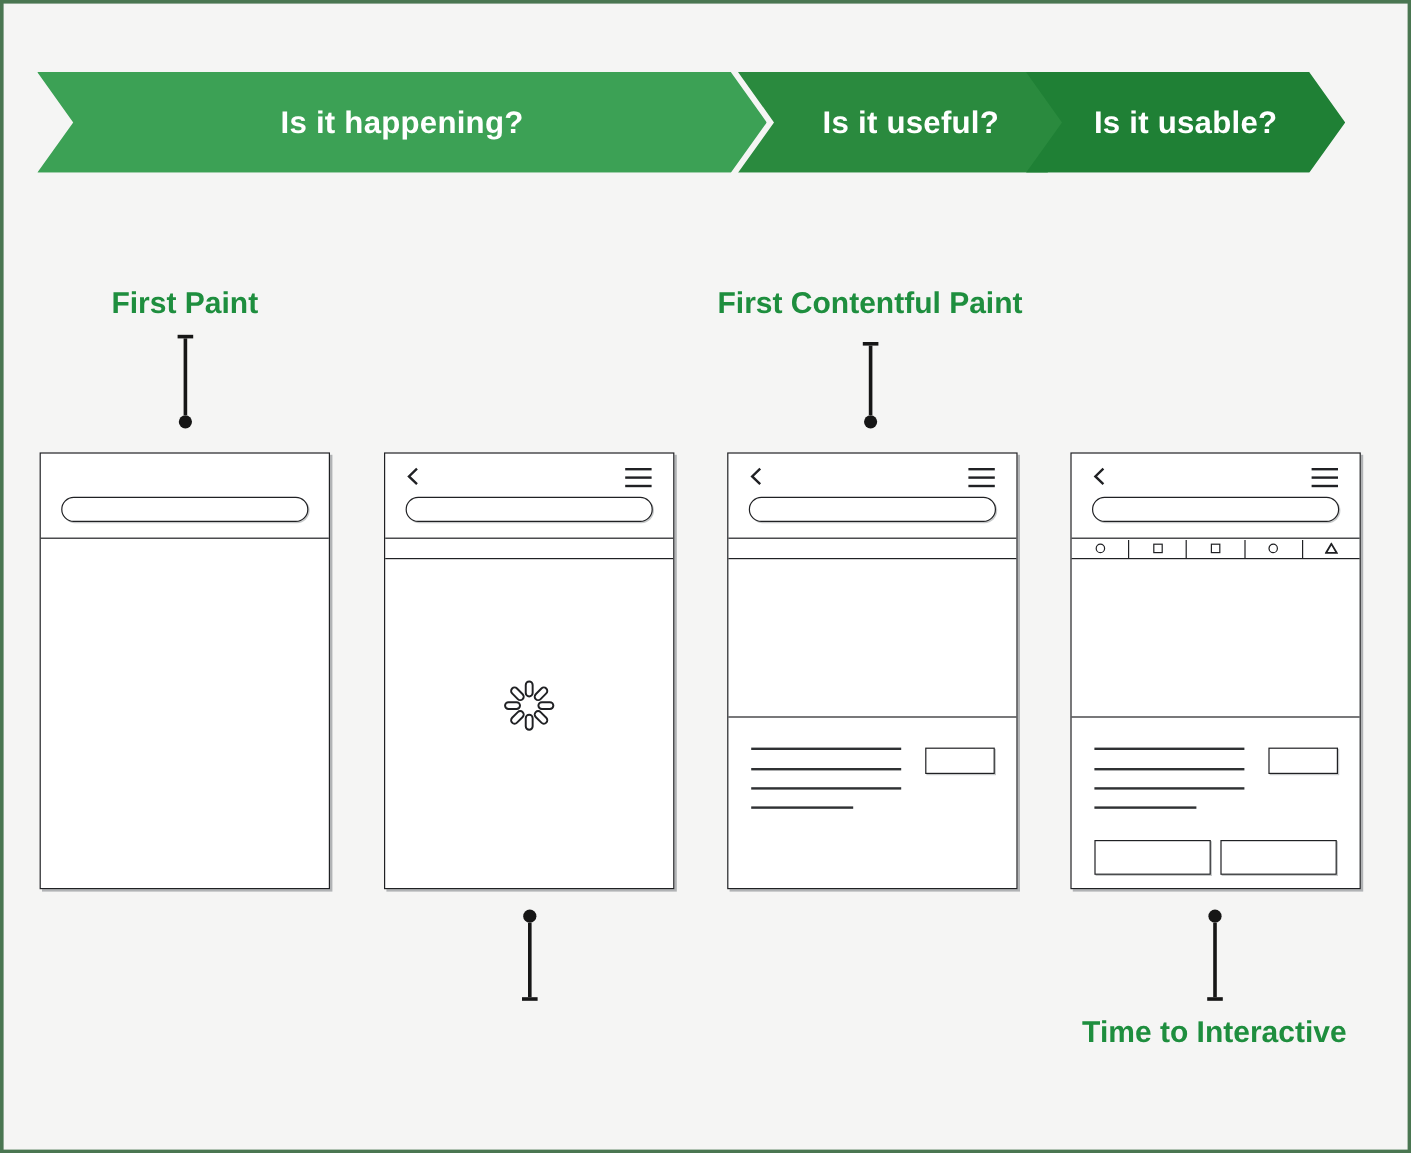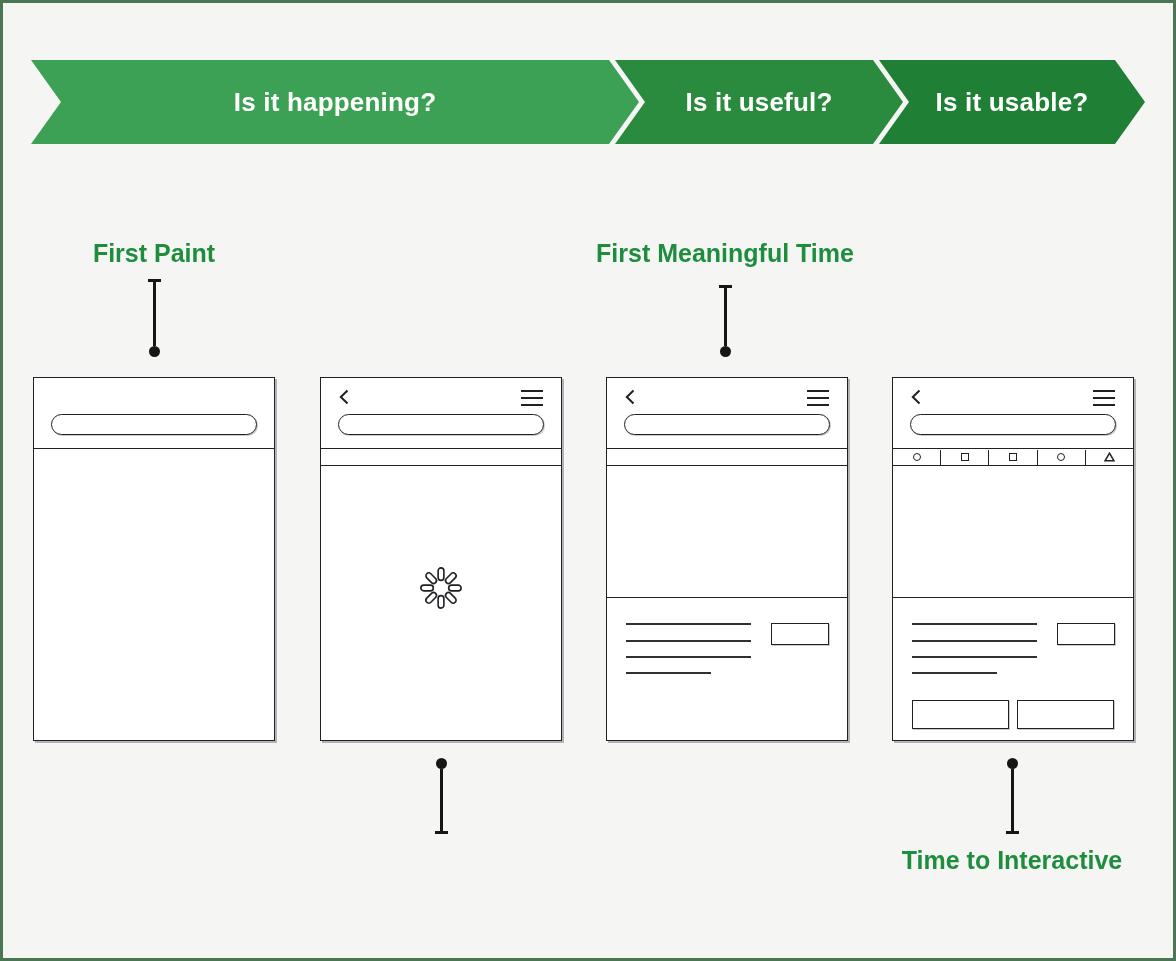--- a/index.html
+++ b/index.html
@@ -15,21 +15,21 @@
 
   
   .chevron {
     position:absolute; top:57px; height:84px;
     display:flex; align-items:center; justify-content:center;
     clip-path:polygon(0 0, calc(100% - 30px) 0, 100% 50%, calc(100% - 30px) 100%, 0 100%, 30px 50%);
     color:#ffffff; font-size:26px; font-weight:600; letter-spacing:.2px;
   }
   .chev-1 { left:28px;  width:608px; background:var(--chevron_1,#3ca155);justify-content:center; }
   .chev-2 { left:612px; width:288px; background:var(--chevron_2,#2a8a3e); }
-  .chev-3 { left:876px; width:266px; background:var(--chevron_3,#1f8035); }
+  .chev-3 { left:852px; width:266px; background:var(--chevron_3,#1f8035); }
 
   
   .metric-label {
     position:absolute; text-align:center;
     color:var(--label_green,#1e8e3e); font-size:25px; font-weight:700;
     width:360px; transform:translateX(-50%);
   }
 
   
   .pin { position:absolute; width:14px; transform:translateX(-50%);
@@ -83,21 +83,21 @@
     </div>
     <div class="chevron chev-2">
       <span>Is it useful?</span>
     </div>
     <div class="chevron chev-3">
       <span>Is it usable?</span>
     </div>
   </div>
 
   <div class="metric-label" style="left:151px; top:236px;">First Paint</div>
-  <div class="metric-label" style="left:722px; top:236px;">First Meaningful Time</div>
+  <div class="metric-label" style="left:722px; top:236px;">First Contentful Paint</div>
   <div class="metric-label" style="left:1009px; top:843px;">Time to Interactive</div>
 
   <div class="pin" style="left:151px; top:276px;">
     <div class="cap"></div>
     <div class="stem" style="height:64px;"></div>
     <div class="dot"></div>
   </div>
   <div class="pin" style="left:722px; top:282px;">
     <div class="cap"></div>
     <div class="stem" style="height:58px;"></div>

